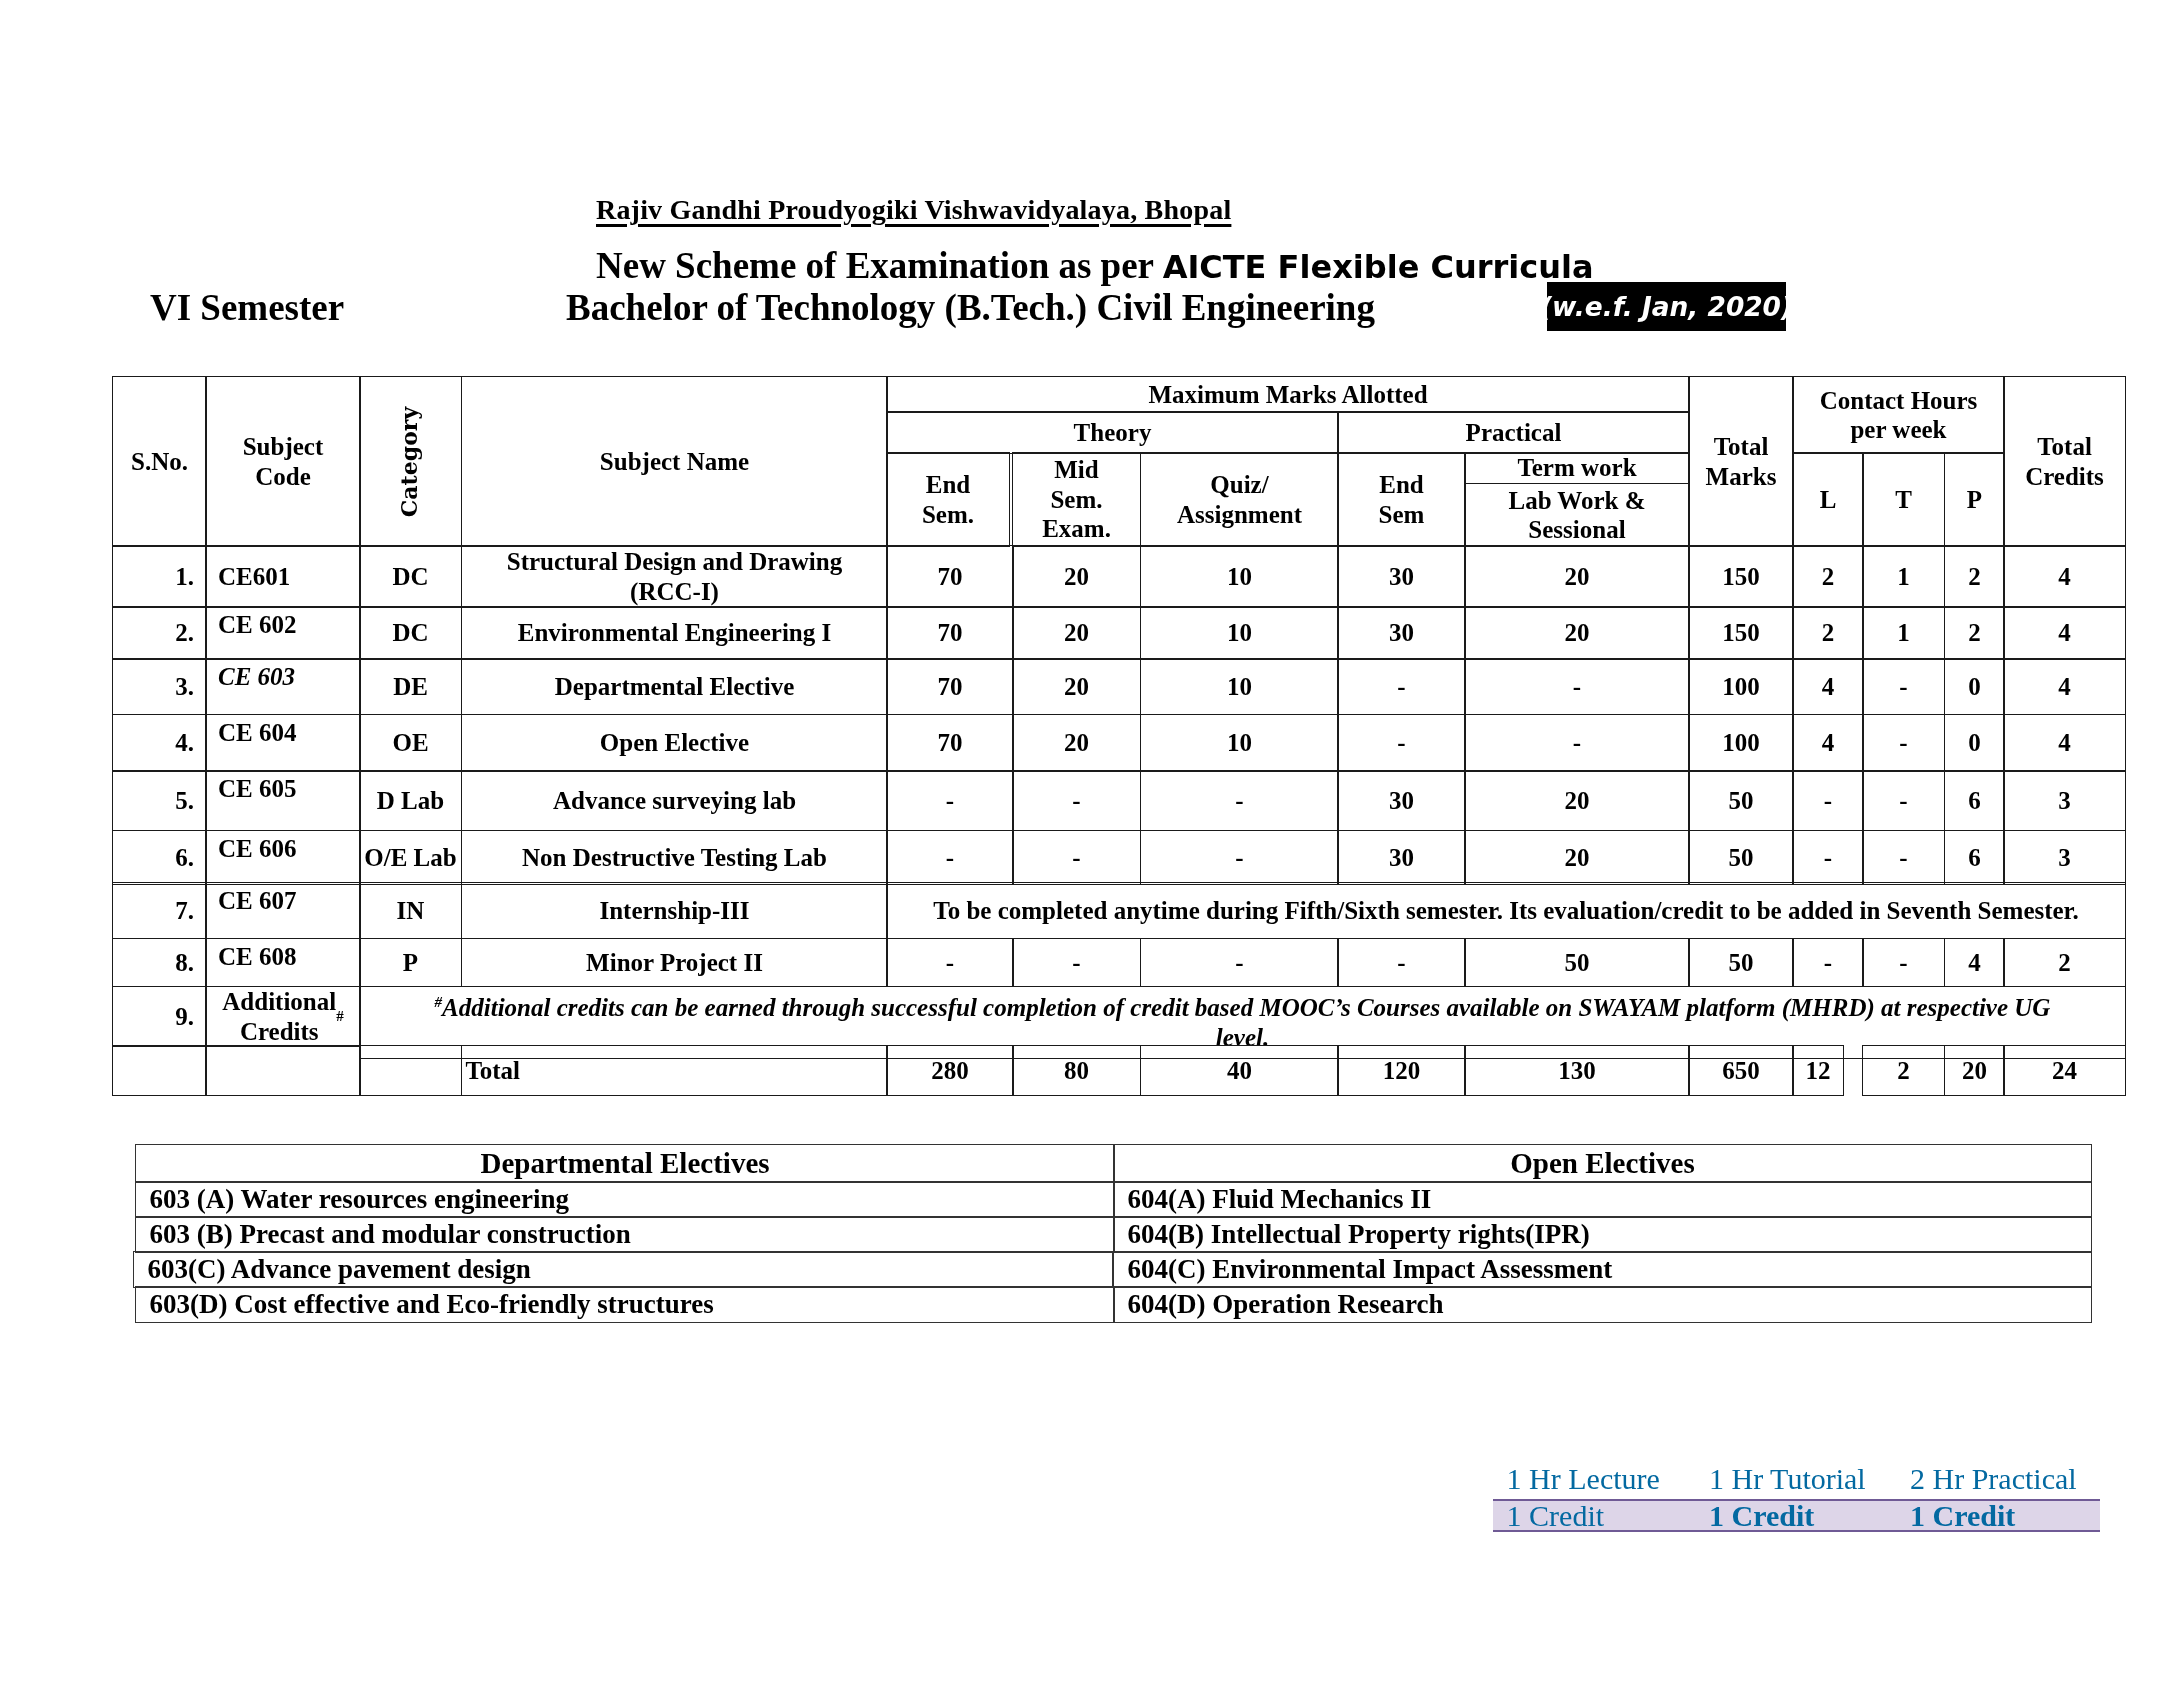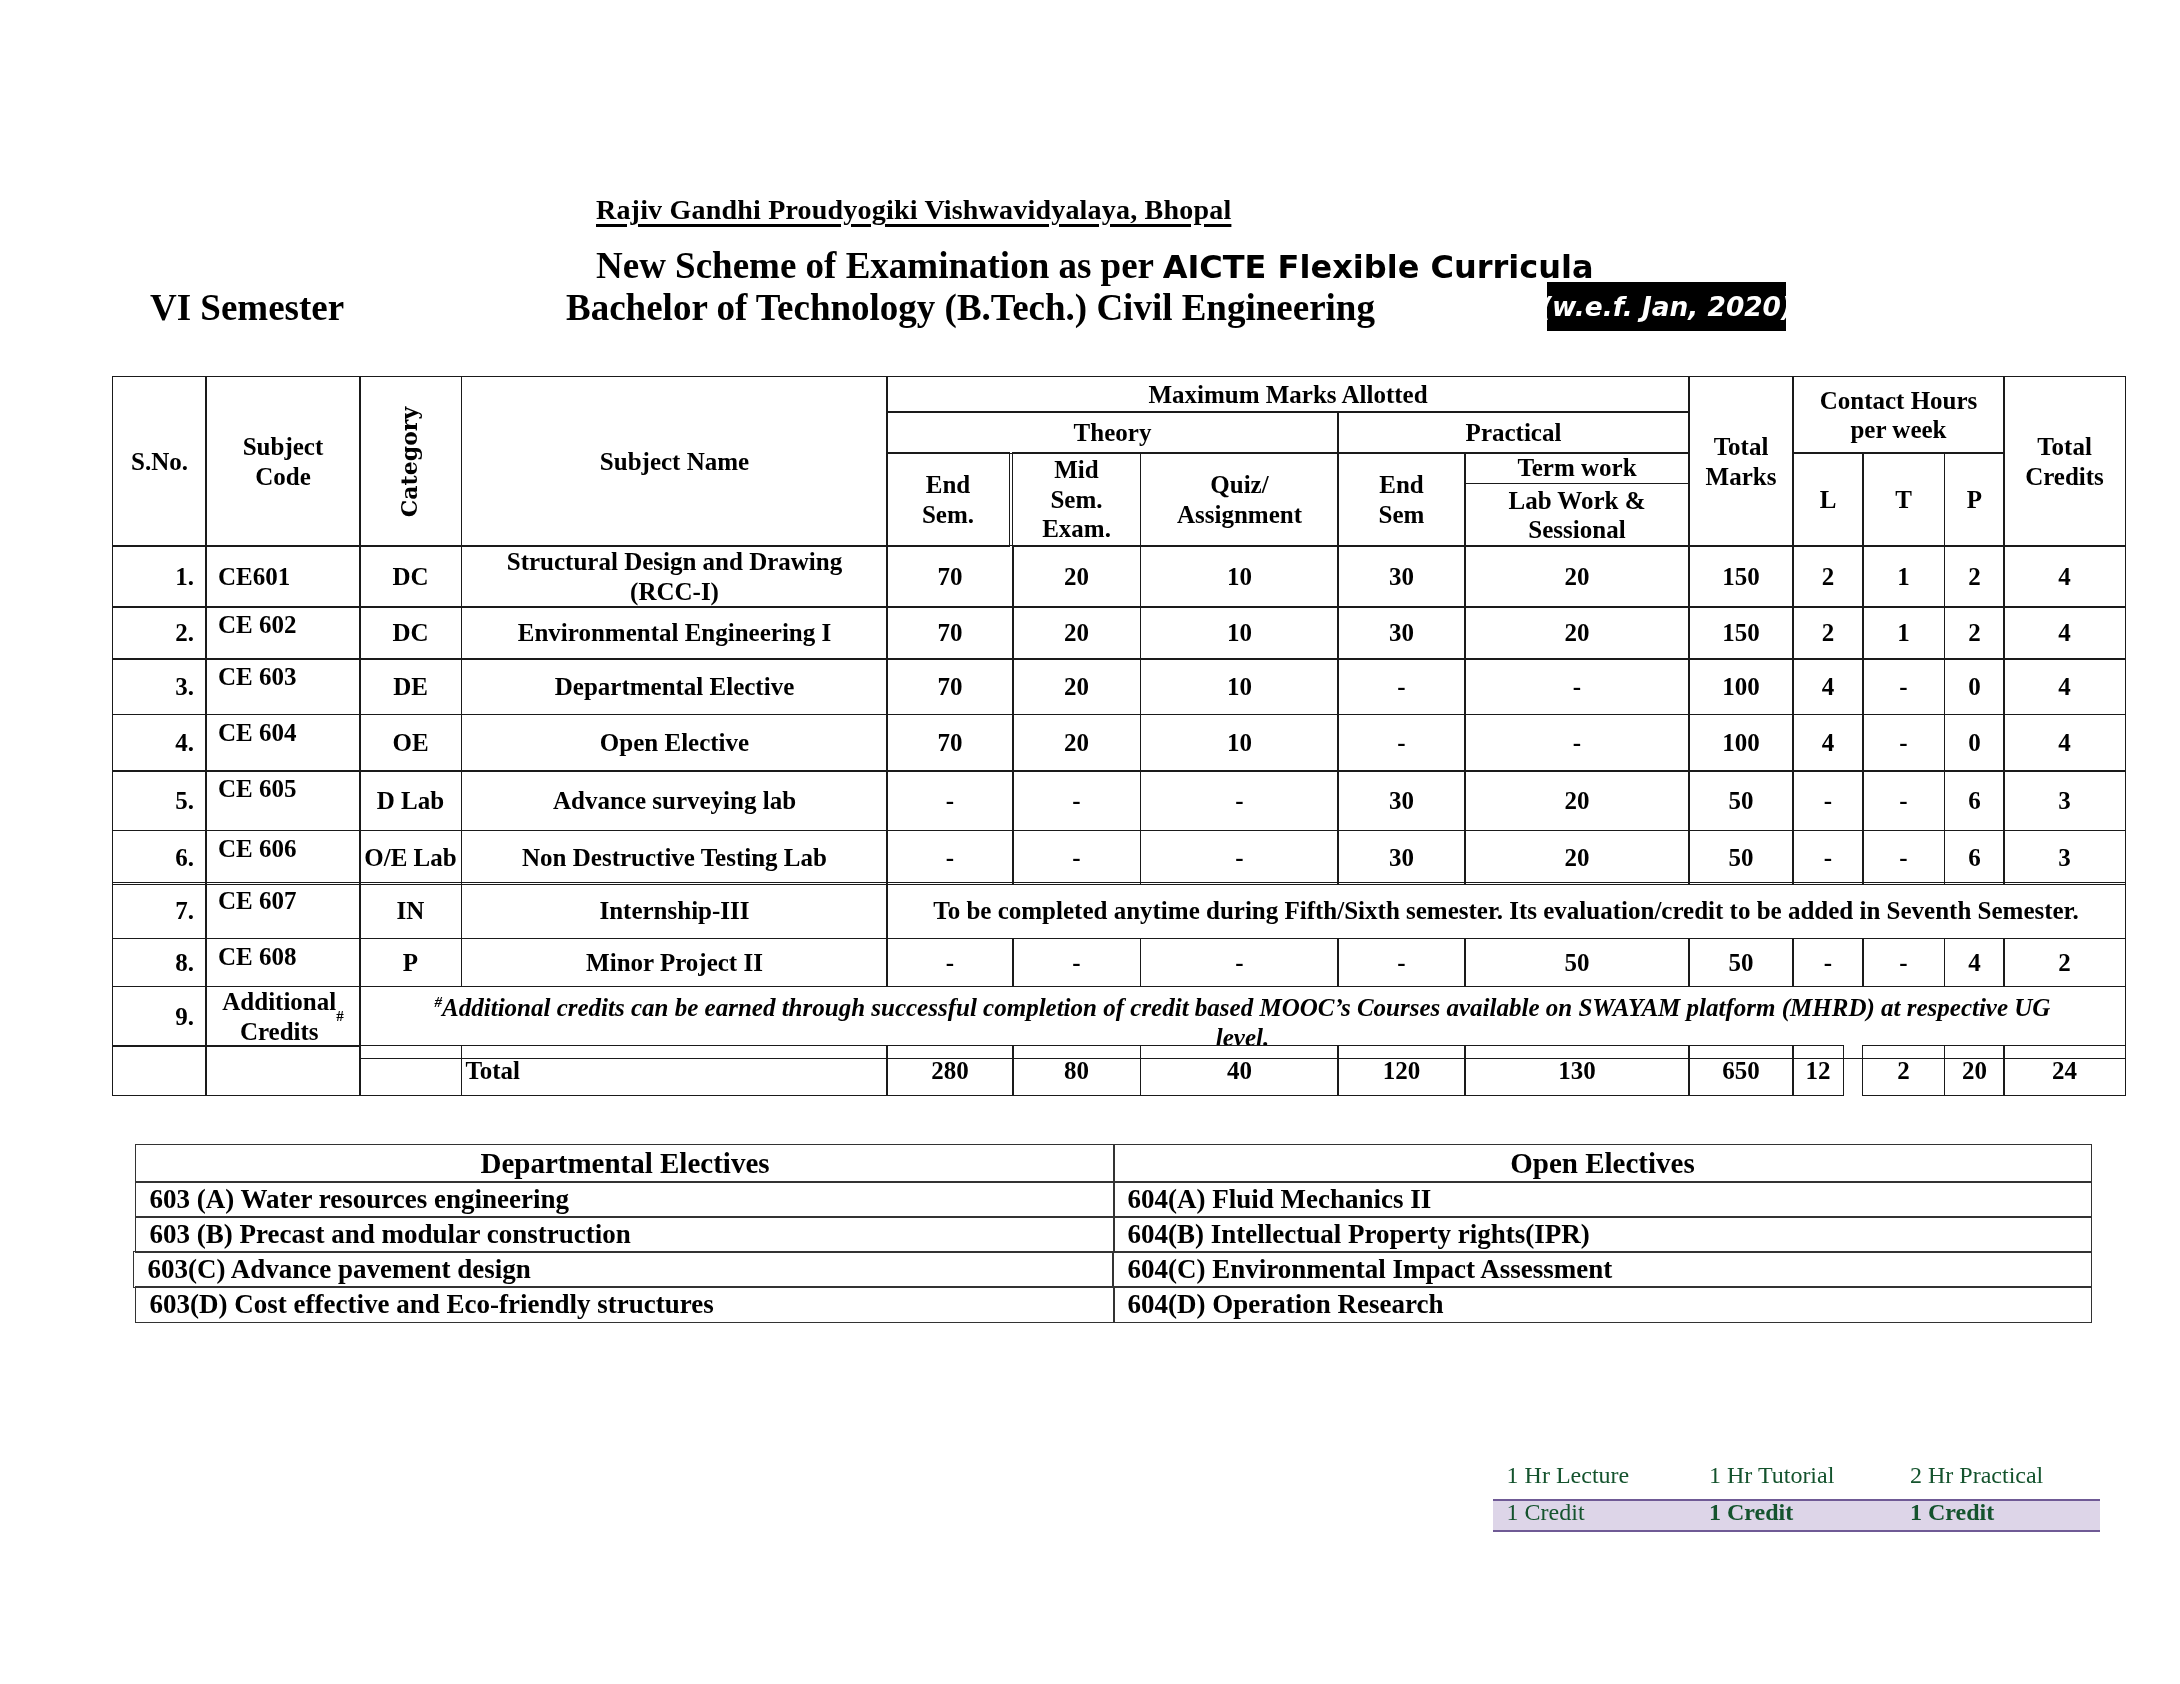--- a/index.html
+++ b/index.html
@@ -42,21 +42,21 @@
   .cell.ital { font-style: italic; }
   .vert { transform: rotate(-90deg); white-space: nowrap; font-family: "DejaVu Serif", serif; font-size: 22px; }
   sup { font-size: 0.6em; }
 
   .el-cell {
     position: absolute; box-sizing: border-box; border: 1.7px solid #333;
     display: flex; align-items: center; font-weight: bold; font-size: 27px; padding-left: 13.6px; white-space: nowrap;
   }
   .el-cell.head { justify-content: center; padding-left: 0; font-size: 29px; }
 
-  .legend { left: 1493px; top: 1462px; width: 607px; height: 73px; color: #14532d; font-size: 24px; }
+  .legend { left: 1493px; top: 1462px; width: 607px; height: 73px; color: #0369a1; font-size: 30px; }
   .legend .row1 { position: absolute; left: 0; top: 0; width: 100%; height: 34px; }
   .legend .row2 { position: absolute; left: 0; top: 37px; width: 100%; height: 33px; background: #ddd5e8;
     border-top: 2.6px solid #6f5a95; border-bottom: 2.6px solid #6f5a95; box-sizing: border-box; }
   .legend span { position: absolute; white-space: nowrap; }
   .legend .bold { font-weight: bold; }
 </style>
 </head>
 <body>
 
 <div class="abs title1">Rajiv Gandhi Proudyogiki Vishwavidyalaya, Bhopal</div>
@@ -205,21 +205,21 @@
     </div>
     <div class="cell" style="left: 1944px; top: 606px; width: 61px; height: 54px;">
       <span>2</span>
     </div>
     <div class="cell" style="left: 2003px; top: 606px; width: 123px; height: 54px;">
       <span>4</span>
     </div>
     <div class="cell right" style="left: 112px; top: 658px; width: 95px; height: 57px;">
       <span>3.</span>
     </div>
-    <div class="cell left top" style="left: 205px; top: 658px; width: 156px; height: 57px;">
+    <div class="cell left top" style="left: 205px; top: 658px; width: 156px; height: 57px; font-style: italic;">
       <span>CE 603</span>
     </div>
     <div class="cell" style="left: 359px; top: 658px; width: 103px; height: 57px;">
       <span>DE</span>
     </div>
     <div class="cell" style="left: 461px; top: 658px; width: 427px; height: 57px; padding: 0px 34px;">
       <span>Departmental Elective</span>
     </div>
     <div class="cell" style="left: 886px; top: 658px; width: 128px; height: 57px;">
       <span>70</span>

